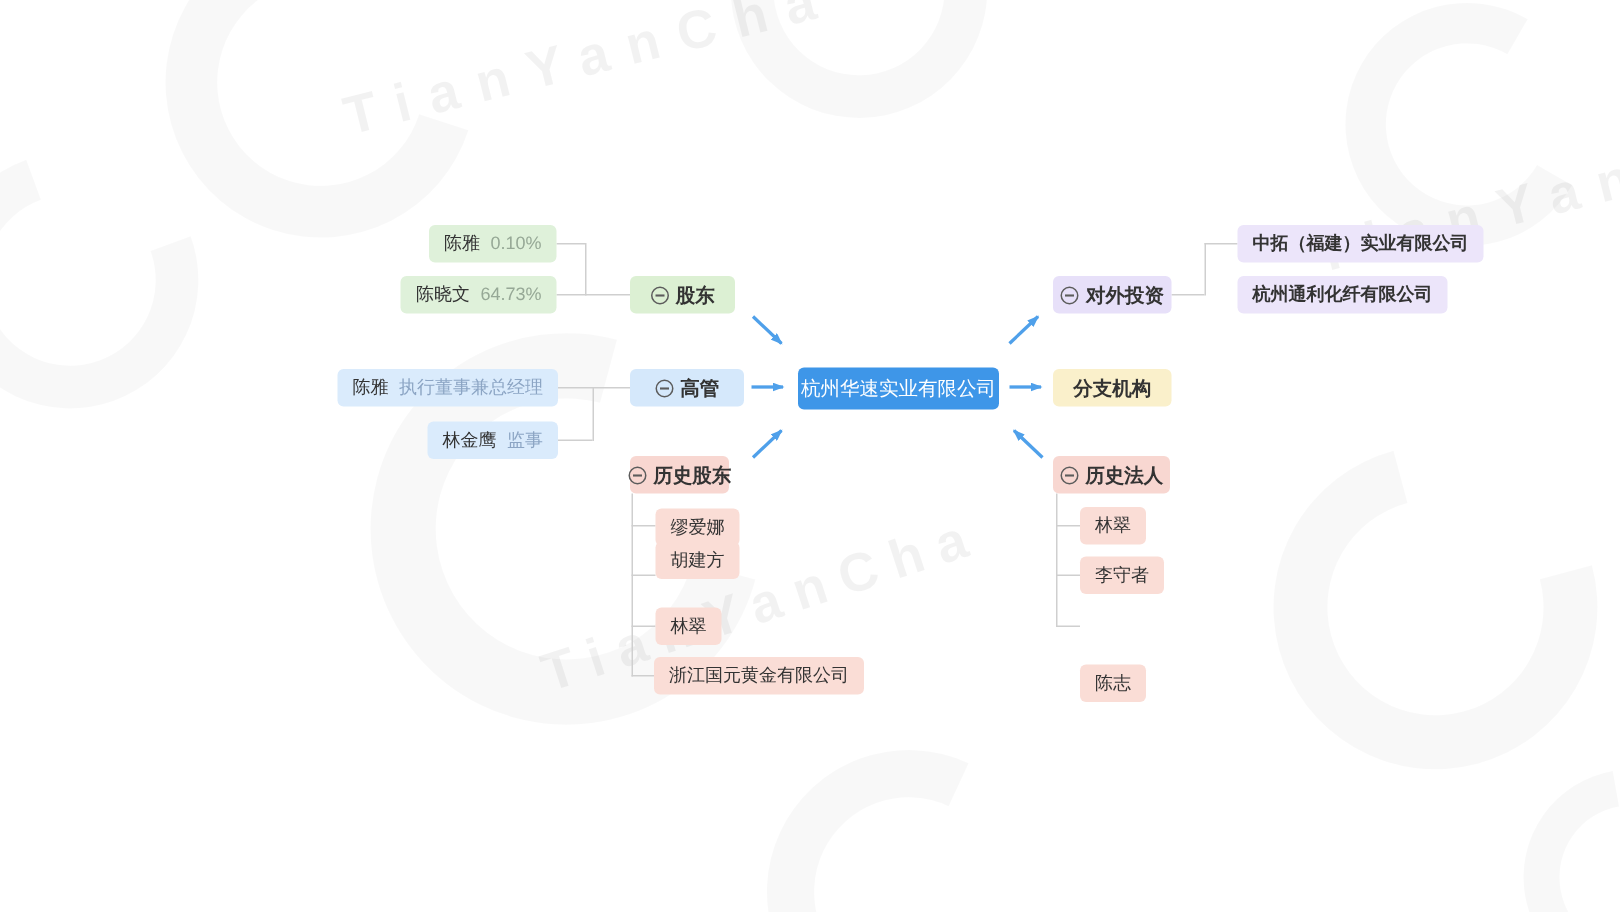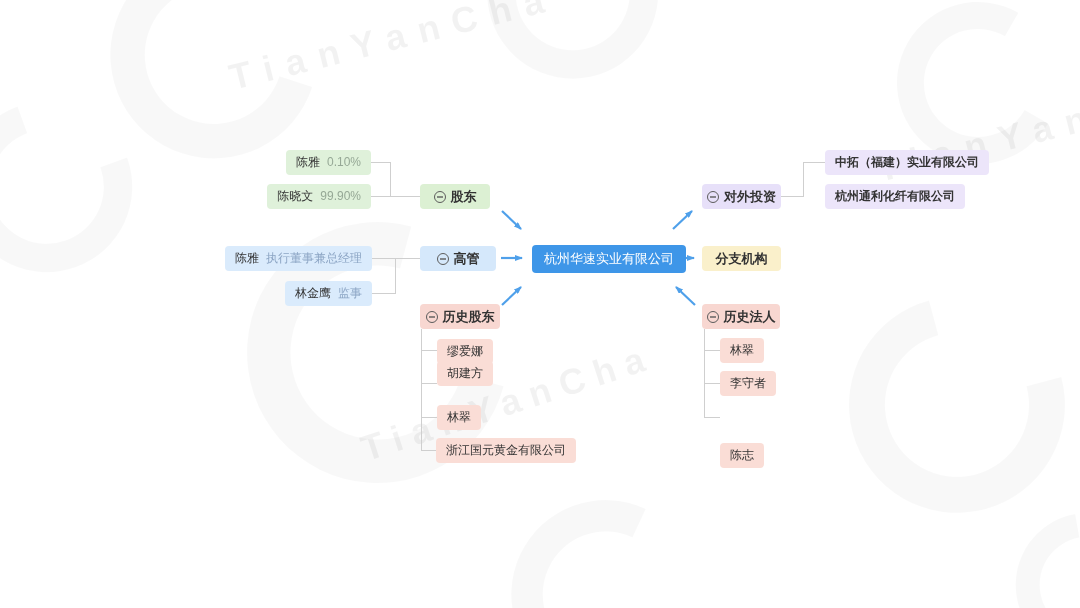--- a/index.html
+++ b/index.html
@@ -36,41 +36,41 @@
   }
   .minus {
     width:12px; height:12px; border:1px solid #5c5c5c; border-radius:50%;
     display:inline-flex; align-items:center; justify-content:center;
     margin-right:5px; box-sizing:border-box; flex:0 0 auto; background:transparent;
   }
   .minus i { display:block; width:6px; height:0; border-top:2px solid #5c5c5c; transform:scaleY(0.7); }
   
   #n-gudong  { left:420px; top:184px; width:70px; background:#DCF0D3; }
   #n-gaoguan { left:420px; top:246px; width:76px; background:#D5E8FB; }
-  #n-lsgd    { left:420px; top:304px; width:80px; background:#F8D7D1; }
+  #n-lsgd    { left:420px; top:304px; width:66px; background:#F8D7D1; }
   #n-dwtz    { left:702px; top:184px; width:79px; background:#E7E0F9; }
   #n-fzjg    { left:702px; top:246px; width:79px; background:#FAF0CB; }
   #n-lsfr    { left:702px; top:304px; width:78px; background:#F8D7D1; }
   
   #b-chenya      { right:709px; top:150px; }
   #b-chenxiaowen { right:709px; top:184px; }
   #b-chenya2     { right:708px; top:246px; }
   #b-linjinying  { right:708px; top:281px; }
   #b-miuaina     { left:437px; top:339px;text-align:right; }
   #b-hujianfang  { left:437px; top:361px; }
   #b-lincui-l    { left:437px; top:405px; }
   #b-zhejiang    { left:436px; top:438px; }
   #b-zhongtuo    { left:825px; top:150px; }
   #b-tongli      { left:825px; top:184px; }
   #b-lincui-r    { left:720px; top:338px; }
   #b-lishouzhe   { left:720px; top:371px; }
   #b-chenzhi     { left:720px; top:418px;margin-top:25px; }
   
   .center-box {
-    position:absolute; left:532px; top:245px; width:154px; height:28px;
+    position:absolute; left:532px; top:245px; width:134px; height:28px;
     background:#3E96E8; border-radius:4px; color:#fff; font-size:13px;
     display:flex; align-items:center; justify-content:center; white-space:nowrap;
   }
   
   #l1  { left:371px; top:162px; width:19px; }
   #l2  { left:390px; top:162px; height:35px; }
   #l3  { left:371px; top:196px; width:49px; }
   #l4  { left:372px; top:258px; width:48px; }
   #l5  { left:395px; top:258px; height:36px; }
   #l6  { left:372px; top:293px; width:23px; }
@@ -162,21 +162,21 @@
       <line x1="695" y1="305" x2="676" y2="287" marker-end="url(#ah)"></line>
     </g>
   </svg>
 
   <div class="center-box">杭州华速实业有限公司</div>
 
   <div class="box g" id="b-chenya">
     <span class="nm">陈雅</span><span class="val">0.10%</span>
   </div>
   <div class="box g" id="b-chenxiaowen">
-    <span class="nm">陈晓文</span><span class="val">99.90%</span>
+    <span class="nm">陈晓文</span><span class="val">64.73%</span>
   </div>
   <div class="node" id="n-gudong">
     <span class="minus">
         <i></i>
       </span>
     <span>股东</span>
   </div>
 
   <div class="box bl" id="b-chenya2">
     <span class="nm">陈雅</span><span class="val">执行董事兼总经理</span>

